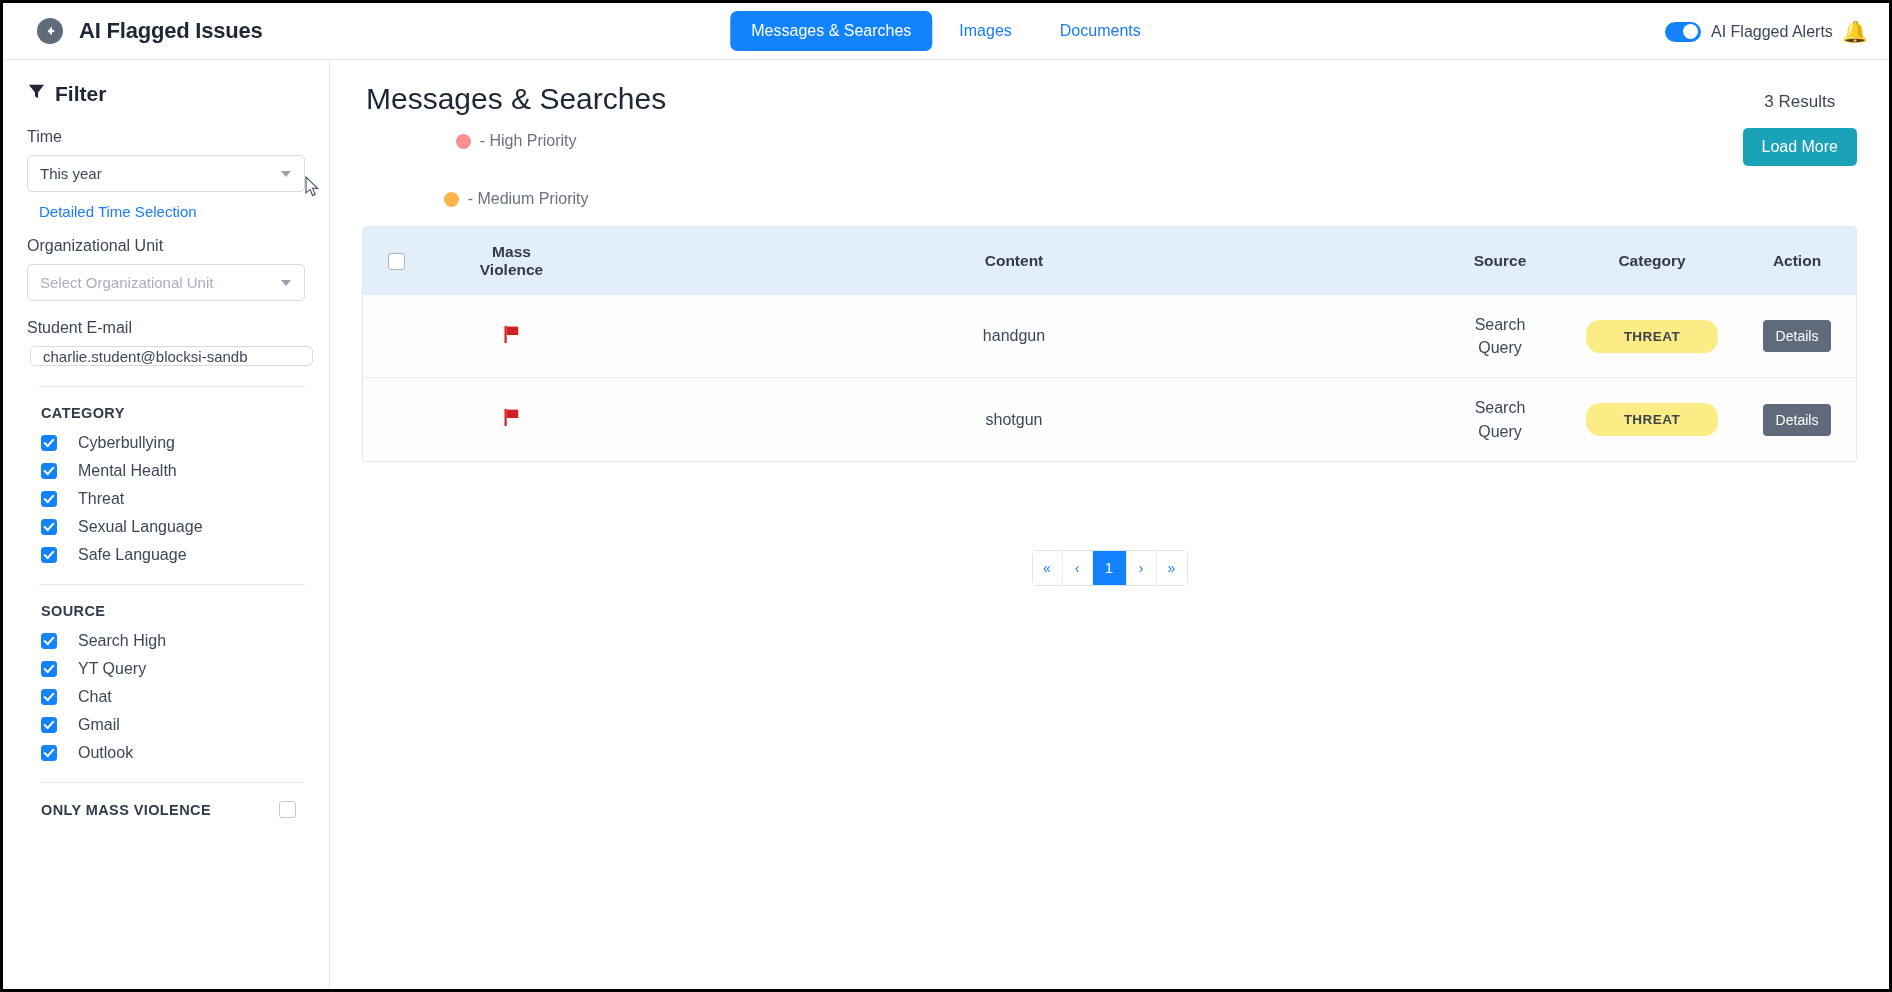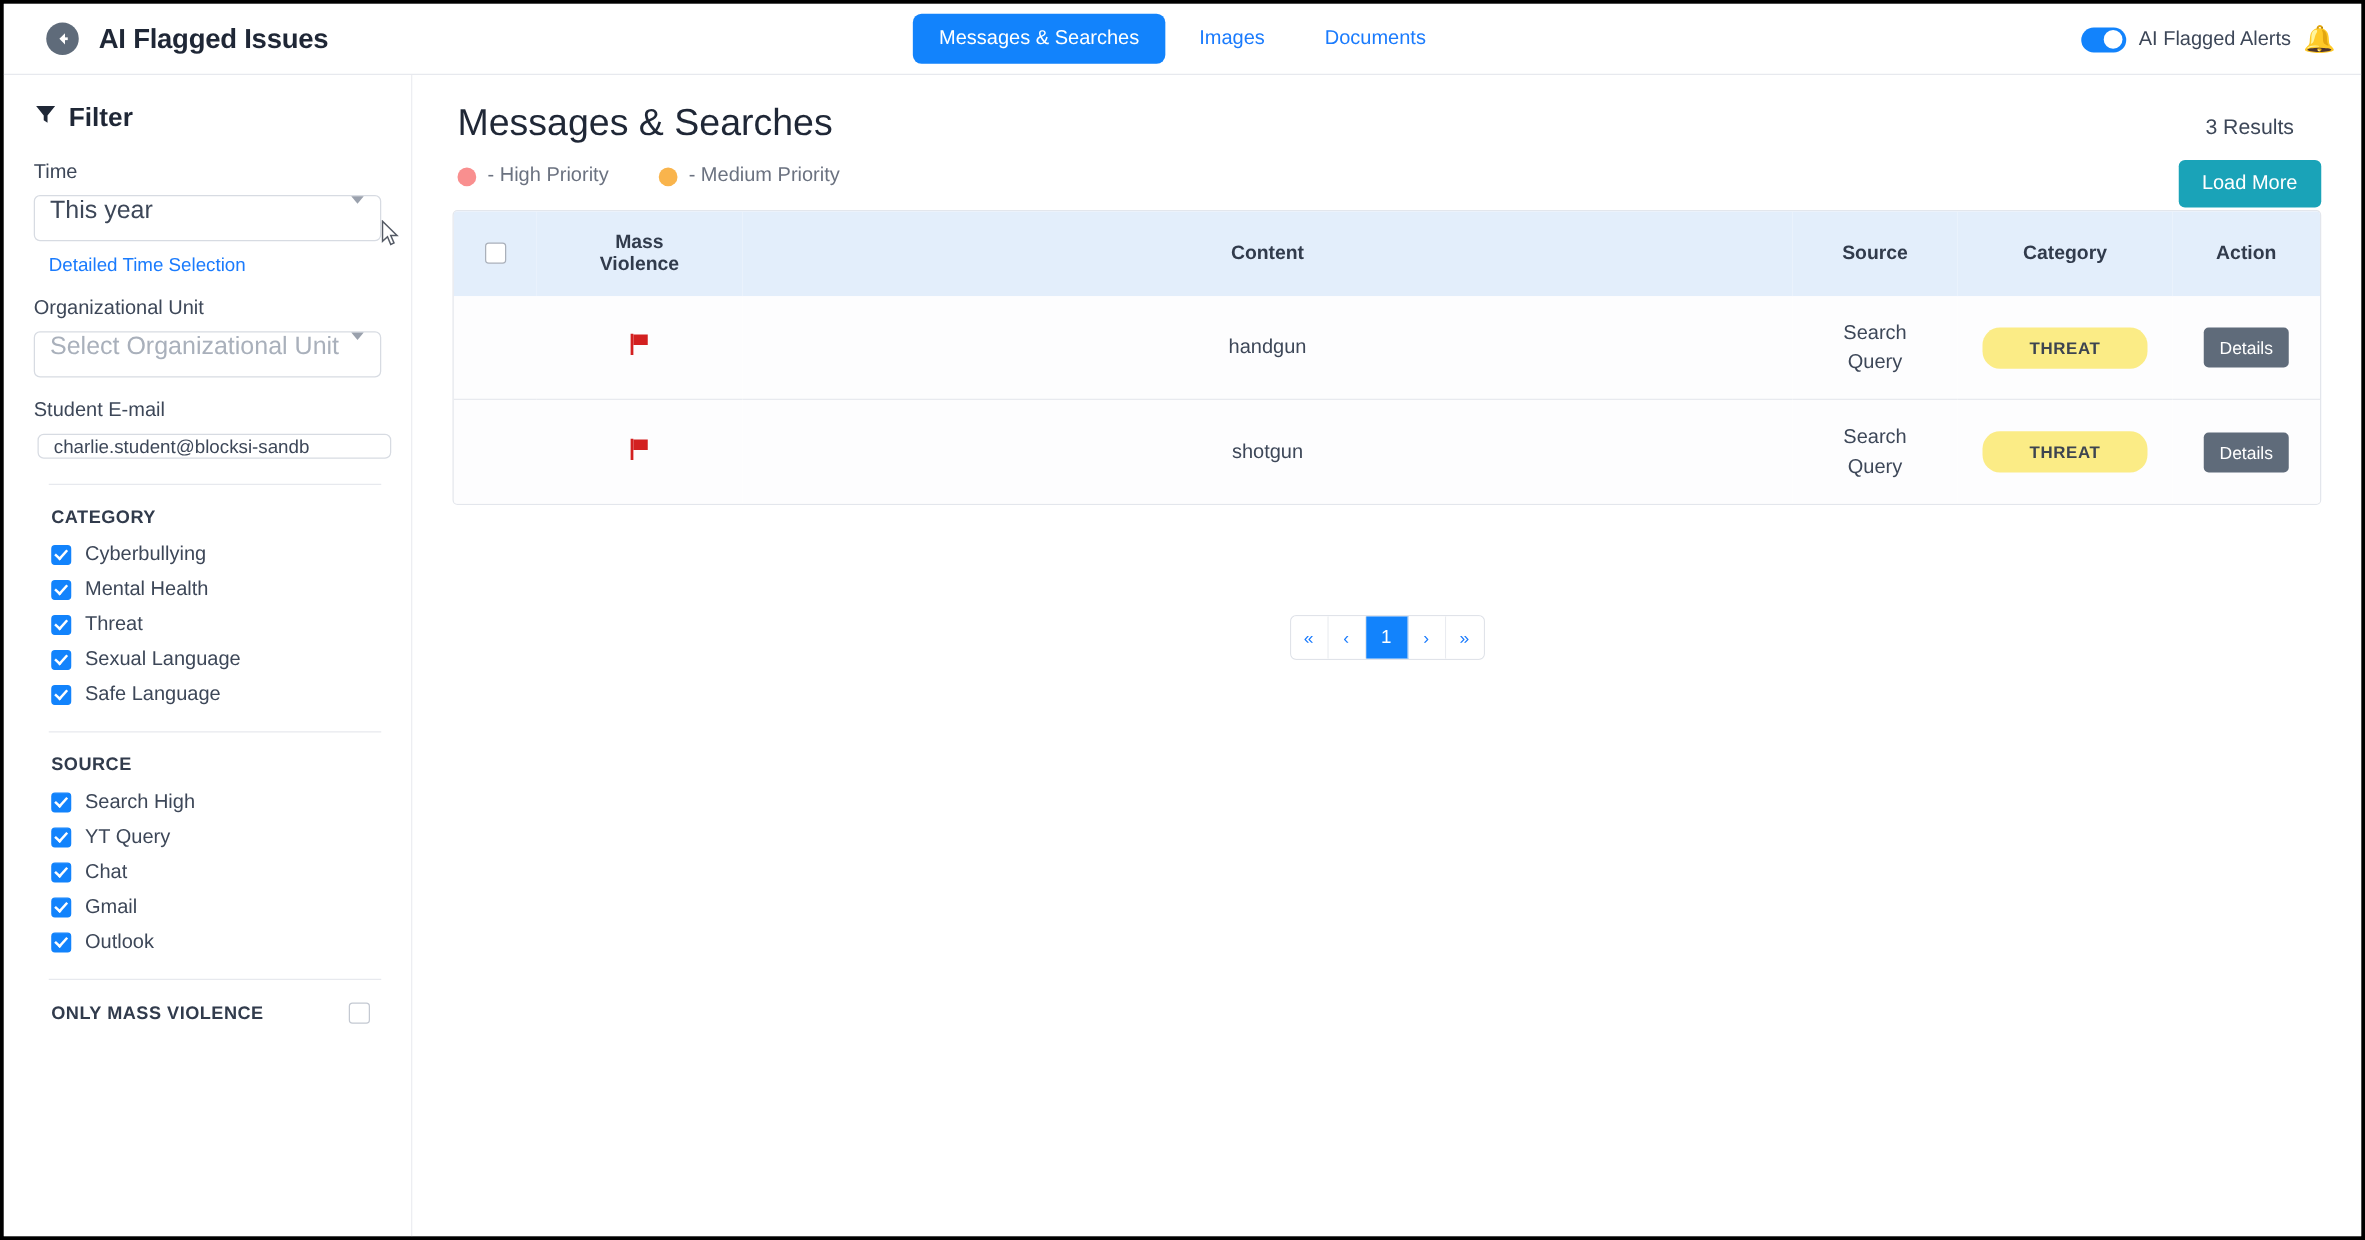--- a/index.html
+++ b/index.html
@@ -133,22 +133,23 @@
     font-size: 16px;
     color: #3d4758;
     margin-bottom: 9px;
   }
   .select-box {
     height: 37px;
     border: 1px solid #d7dbe2;
     border-radius: 5px;
     background: #fff;
     display: flex;
+    align-items: center;
     padding: 0 12px;
-    font-size: 20px;
+    font-size: 15px;
     color: #3d4758;
     position: relative;
     cursor: pointer;
     margin-bottom: 7px;
   }
   .select-box.placeholder { color: #a9b0bb; }
   .caret {
     position: absolute;
     right: 13px;
     width: 0; height: 0;
@@ -200,21 +201,21 @@
     display: flex; align-items: center; justify-content: center;
   }
   .cb.checked { background: #1283fc; border-color: #1283fc; }
   .cb.checked::after {
     content: "";
     width: 4px; height: 8px;
     border: solid #fff;
     border-width: 0 2px 2px 0;
     transform: rotate(42deg) translate(-1px,-1px);
   }
-  .check-label { font-size: 16px; color: #3d4758; }
+  .check-label { font-size: 16px; color: #3d4758; margin-left: 10px; }
   .only-mv {
     display: flex;
     align-items: center;
     justify-content: space-between;
     margin: 4px 9px 0 14px;
   }
   .only-mv .group-title { margin: 0; }
   .cb-lg {
     width: 17px; height: 17px;
     border-radius: 3px;
@@ -259,21 +260,21 @@
     color: #1f2736;
     font-weight: normal;
     margin: 0 0 16px 4px;
   }
   .results-count {
     font-size: 17px;
     color: #3d4758;
     margin-top: 10px;
     white-space: nowrap;
   }
-  .legend { display: flex; align-items: center; gap: 40px; margin: 0 0 18px 4px; }
+  .legend { display: flex; align-items: center; gap: 40px; margin: 0 0 18px 4px; flex-direction: column; }
   .legend-item { display: flex; align-items: center; gap: 9px; font-size: 16px; color: #6b7280; }
   .dot { width: 15px; height: 15px; border-radius: 50%; flex: 0 0 15px; }
   .load-more {
     background: #1aa3b8;
     color: #fff;
     border: none;
     border-radius: 5px;
     font-size: 16px;
     font-family: inherit;
     padding: 10px 19px;

